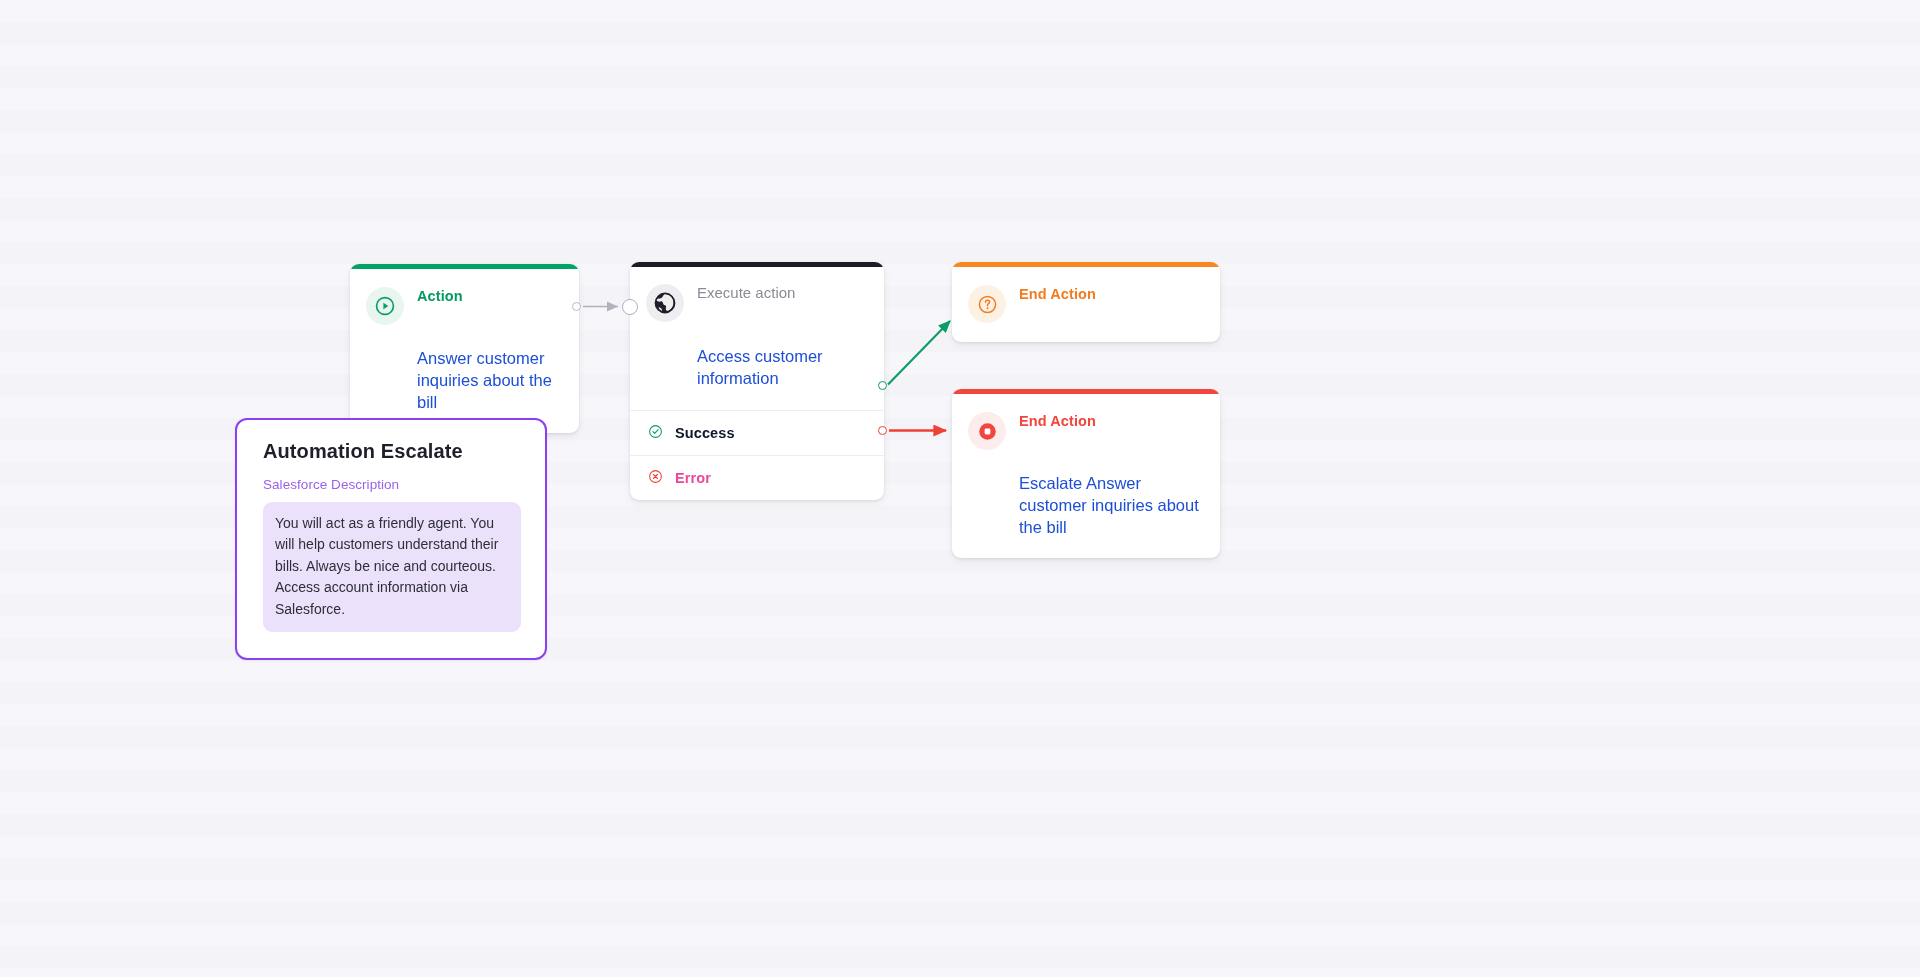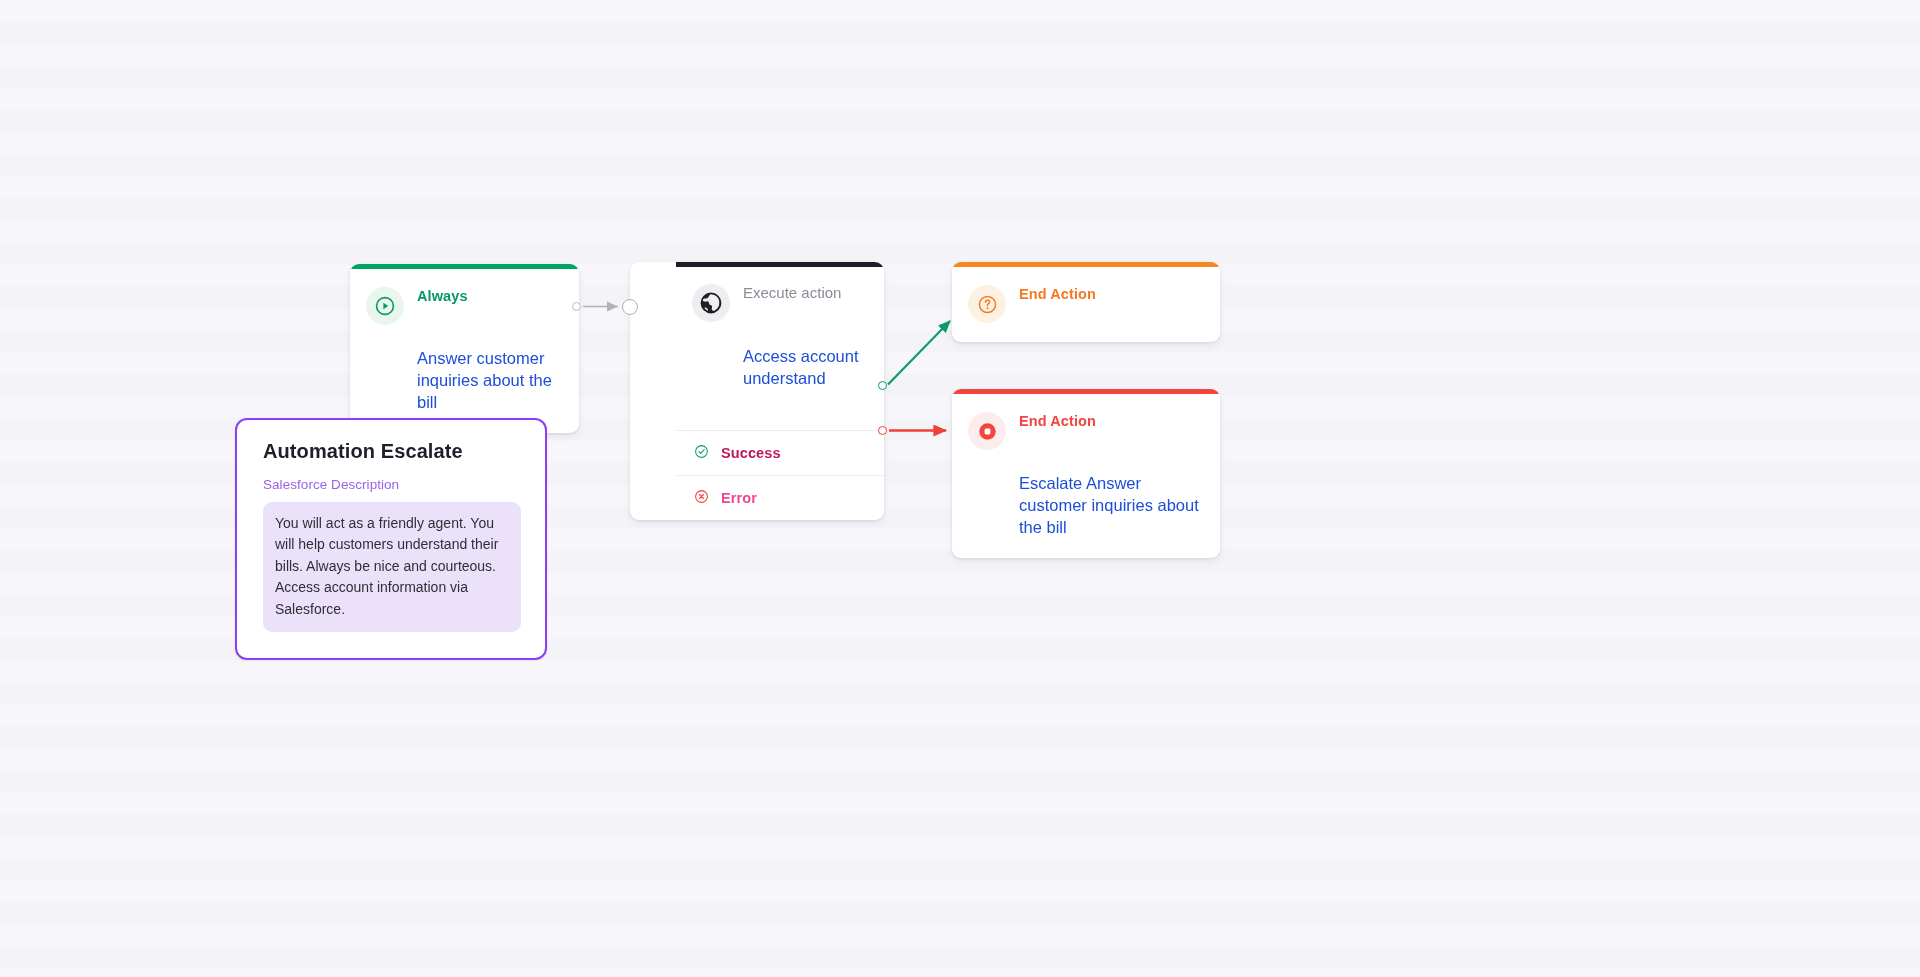--- a/index.html
+++ b/index.html
@@ -95,36 +95,36 @@
     margin-bottom: 5px;
   }
 
   
   #node-action { left: 350px; top: 264px; width: 229px; }
   #node-action .accent-bar { background: #00a368; }
   #node-action .icon-wrap { background: #e8f6ef; }
   #node-action .node-kicker { color: #049a62; }
 
   
-  #node-execute { left: 630px; top: 262px; width: 254px; padding-left: 46px; }
+  #node-execute { left: 630px; top: 262px; width: 254px; }
   #node-execute .accent-bar { background: #1d1d28; }
   #node-execute .icon-wrap { background: #eeeef1; }
   #node-execute .node-body { padding: 16px 16px 20px 16px; }
 
   .branch-row {
     display: flex;
     align-items: center;
     gap: 12px;
     padding: 13px 16px 13px 18px;
     border-top: 1px solid #eeeef2;
     font-size: 14.5px;
     font-weight: bold;
     letter-spacing: .1px;
   }
-  .branch-row.success { color: #be185d; margin-top: 20px; }
+  .branch-row.success { color: #0f172a; }
   .branch-row.error   { color: #ec4899; }
 
   
   #node-end-confirm { left: 952px; top: 262px; width: 268px; }
   #node-end-confirm .accent-bar { background: #f7871f; }
   #node-end-confirm .icon-wrap { background: #fdf1e3; }
   #node-end-confirm .node-kicker { color: #f47b20; }
 
   
   #node-end-escalate { left: 952px; top: 389px; width: 268px; }
@@ -214,21 +214,21 @@
   <div class="node" id="node-action">
     <div class="accent-bar"></div>
     <div class="node-body">
       <span class="icon-wrap">
         <svg width="22" height="22" viewBox="0 0 24 24" fill="none">
           <circle cx="12" cy="12" r="9.2" stroke="#0a9c63" stroke-width="1.8"></circle>
           <path d="M10.2 8.4 L15.6 12 L10.2 15.6 Z" fill="#0a9c63"></path>
         </svg>
       </span>
       <div class="node-text">
-        <div class="node-kicker">Always</div>
+        <div class="node-kicker">Action</div>
         <div class="node-title">Answer customer inquiries about the bill</div>
       </div>
     </div>
   </div>
 
   <div class="node" id="node-execute">
     <div class="accent-bar"></div>
     <div class="node-body">
       <span class="icon-wrap">
         <svg width="24" height="24" viewBox="0 0 24 24">
@@ -238,21 +238,21 @@
                    C10.1 10.9 9.8 12.4 10.6 13.4 C11.3 14.3 12.6 14 13 15
                    C13.4 16 12.6 17 12.8 18.2 C13 19.4 14.4 20.2 15.6 19.6
                    C18.4 18.2 20.4 15.4 20.4 12 C20.4 6.8 16.7 3 12 2.6 Z" fill="#ffffff" opacity="0.93"></path>
           <path d="M5.4 16.6 C6 18 7.3 19.2 8.9 19.9 C9.2 18.8 8.5 17.6 7.6 17
                    C6.9 16.5 6.1 16.4 5.4 16.6 Z" fill="#ffffff" opacity="0.93"></path>
           <circle cx="12" cy="12" r="9.6" fill="none" stroke="#1f1f2b" stroke-width="1.6"></circle>
         </svg>
       </span>
       <div class="node-text">
         <div class="node-subtle-kicker">Execute action</div>
-        <div class="node-title">Access account understand</div>
+        <div class="node-title">Access customer information</div>
       </div>
     </div>
 
     <div class="branch-row success">
       <span>
         <svg width="15" height="15" viewBox="0 0 24 24" fill="none">
           <circle cx="12" cy="12" r="9.4" stroke="#0a9c63" stroke-width="1.7"></circle>
           <path d="M7.8 12.2 L10.7 15 L16.3 8.9" stroke="#0a9c63" stroke-width="1.7" stroke-linecap="round" stroke-linejoin="round"></path>
         </svg>
       </span>

